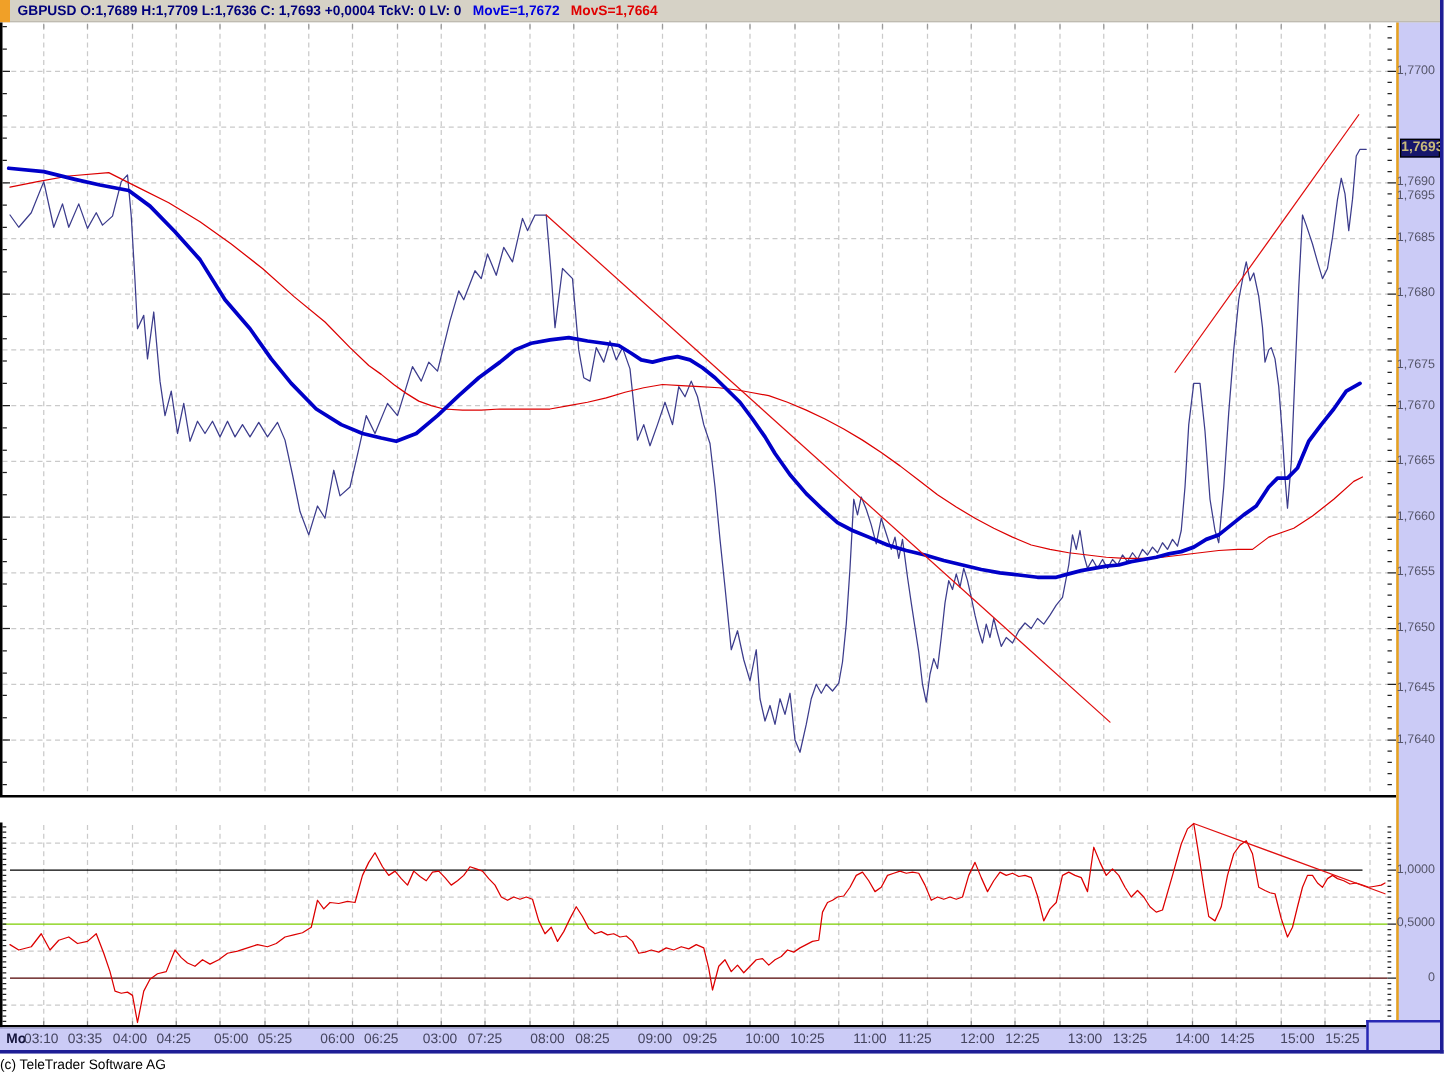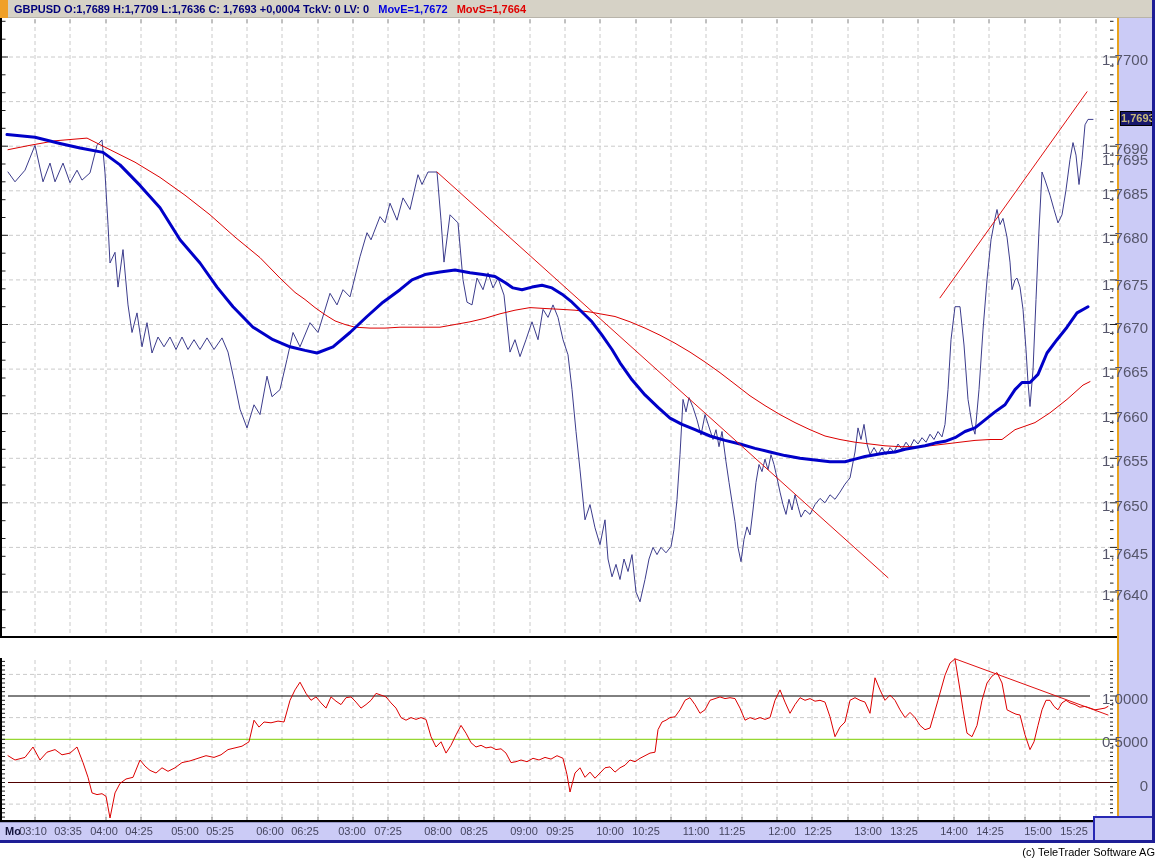--- a/index.html
+++ b/index.html
@@ -25,41 +25,41 @@
   .pctb-bar { position:absolute; left:0; top:638px; width:1110px; height:20px;
     background:#d6d2c6; font-size:13px; font-weight:bold; line-height:20px; white-space:nowrap; }
   .pctb-bar span { margin-right:8px; }
   .pctb-bar .first { margin-left:9px; }
 
   .ind-chart { position:absolute; left:0; top:658px; width:1117px; height:164px; background:#fff; }
 
   
   .axis-panel { position:absolute; left:1117px; top:18px; width:35px; height:822px;
     background:#cbcbf6; border-left:2px solid #e8a21e; }
-  .axis-label { position:absolute; right:4px; font-size:15px; color:#55556a; white-space:nowrap; }
+  .axis-label { position:absolute; right:4px; font-size:10px; color:#55556a; white-space:nowrap; }
   .price-badge { position:absolute; left:1px; width:32px; height:15px; background:#17176b;
     border:1px solid #000; color:#c8ba7a; font-size:11px; font-weight:bold;
     text-align:center; line-height:13px; }
 
   
   .time-band { position:absolute; left:0; top:822px; width:1110px; height:18px;
     background:#cbcbf6; border-top:1px solid #9a9ac8; }
   .time-label { position:absolute; top:2px; font-size:11px; color:#44445e;
     transform:translateX(-50%); white-space:nowrap; }
   .day-label { position:absolute; left:5px; top:2px; font-size:11px; font-weight:bold; color:#14143c; }
 
   .corner-box { position:absolute; left:1093px; top:816px; width:59px; height:24px;
     background:#cbcbf6; border-left:2px solid #2828b4; border-top:2px solid #2828b4; }
 
   
   .win-right-border { position:absolute; left:1152px; top:0; width:3px; height:843px; background:#1e1e96; }
   .win-bottom-border { position:absolute; left:0; top:840px; width:1155px; height:3px; background:#1e1e96; }
 
   .footer { position:absolute; left:0; top:843px; width:1155px; height:19px; background:#fff;
-    text-align:right; font-size:11px; color:#000; line-height:19px; }
+    text-align:left; font-size:11px; color:#000; line-height:19px; }
 </style>
 </head>
 <body>
 
 <div class="window">
 
   <div class="header-bar">
     <div class="header-marker" style="background: rgb(240, 160, 40);"></div>
     <div class="header-text">
       <span style="color: rgb(0, 0, 123);">GBPUSD O:1,7689 H:1,7709 L:1,7636 C: 1,7693 +0,0004 TckV: 0 LV: 0</span>
@@ -412,21 +412,21 @@
   <div class="chart-left-border" style="top:658px;height:164px;"></div>
   <div class="sep" style="top:820px;"></div>
 
   <div class="axis-panel" id="price-axis-panel">
     <div class="price-badge" id="price-badge" style="top: 93.4px;">1,7693</div>
   <div class="axis-label" style="top: 33px;">1,7700</div>
       <div class="axis-label" style="top: 93px; margin-top: 40px;">1,7695</div>
       <div class="axis-label" style="top: 122.2px;">1,7690</div>
       <div class="axis-label" style="top: 166.8px;">1,7685</div>
       <div class="axis-label" style="top: 211.3px;">1,7680</div>
-      <div class="axis-label" style="top: 258px;">1,7675</div>
+      <div class="axis-label" style="top: 268px;">1,7675</div>
       <div class="axis-label" style="top: 300.5px;">1,7670</div>
       <div class="axis-label" style="top: 345.1px;">1,7665</div>
       <div class="axis-label" style="top: 389.7px;">1,7660</div>
       <div class="axis-label" style="top: 434.3px;">1,7655</div>
       <div class="axis-label" style="top: 478.8px;">1,7650</div>
       <div class="axis-label" style="top: 527px;">1,7645</div>
       <div class="axis-label" style="top: 568px;">1,7640</div>
       <div class="axis-label" style="top: 672px;">1,0000</div>
       <div class="axis-label" style="top: 715.3px;">0,5000</div>
       <div class="axis-label" style="top: 758.5px;">0</div>

